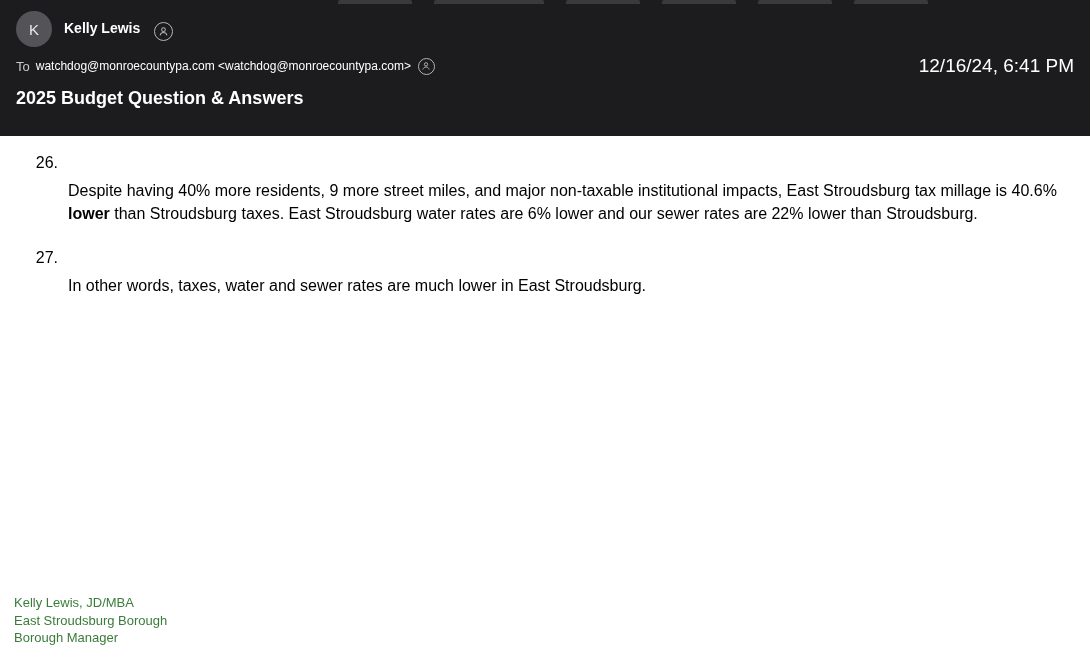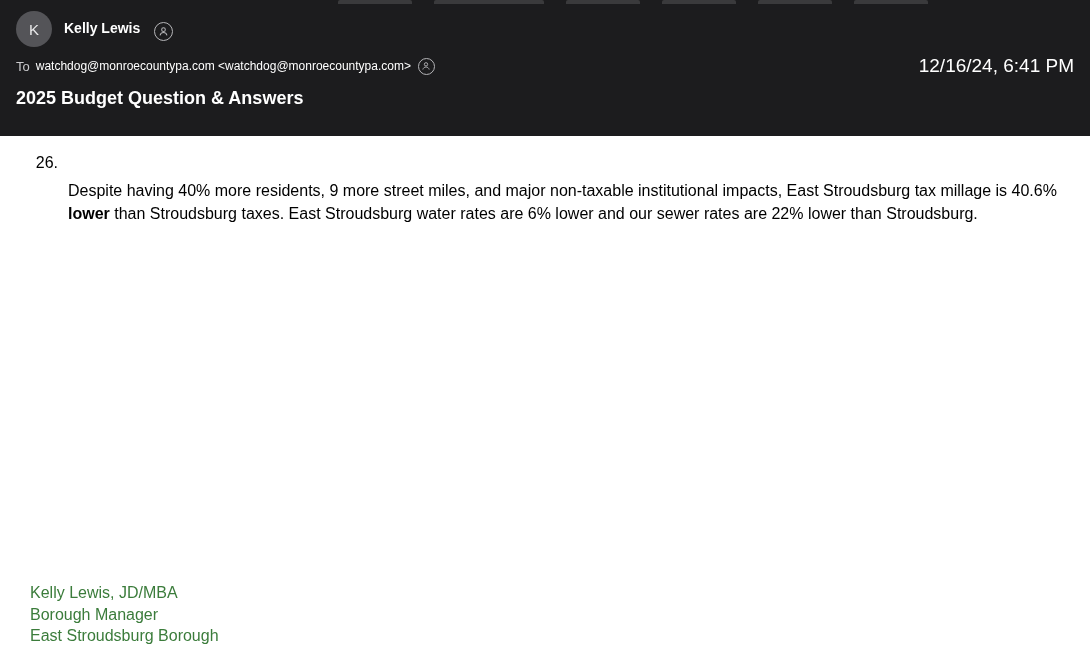--- a/index.html
+++ b/index.html
@@ -168,24 +168,24 @@
     box-sizing: border-box;
   }
   .para .txt {
     flex: 1 1 auto;
     margin-top: 28px;
   }
   .para .txt b { font-weight: bold; }
 
   .signature {
     position: absolute;
-    left: 30px;
+    left: 14px;
     bottom: 0;
     color: #3b7c3b;
-    font-size: 16px;
+    font-size: 13px;
     line-height: 1.35;
     margin-top: 14px;
   }
   .sig-line { white-space: pre; }
 </style>
 </head>
 <body>
 
 <div class="mail-window">
 
@@ -231,22 +231,26 @@
 
   </div>
 
   <div class="body">
 
     <div class="para">
       <span class="num">26.</span>
       <span class="txt"><span>Despite having 40% more residents, 9 more street miles, and major non-taxable institutional impacts, East Stroudsburg tax millage is 40.6% </span><b>lower</b><span> than Stroudsburg taxes. East Stroudsburg water rates are 6% lower and our sewer rates are 22% lower than Stroudsburg.</span></span>
     </div>
 
+    <div class="para">
+      <span class="num">27.</span>
+      <span class="txt">In other words, taxes, water and sewer rates are much lower in East Stroudsburg.</span>
+    </div>
 
     <div class="signature" style="color: rgb(59, 124, 59);">
       <div class="sig-line">Kelly Lewis, JD/MBA</div>
+      <div class="sig-line">East Stroudsburg Borough</div>
       <div class="sig-line">Borough Manager</div>
-      <div class="sig-line">East Stroudsburg Borough</div>
     </div>
 
   </div>
 
 </div>
 
 </body></html>

